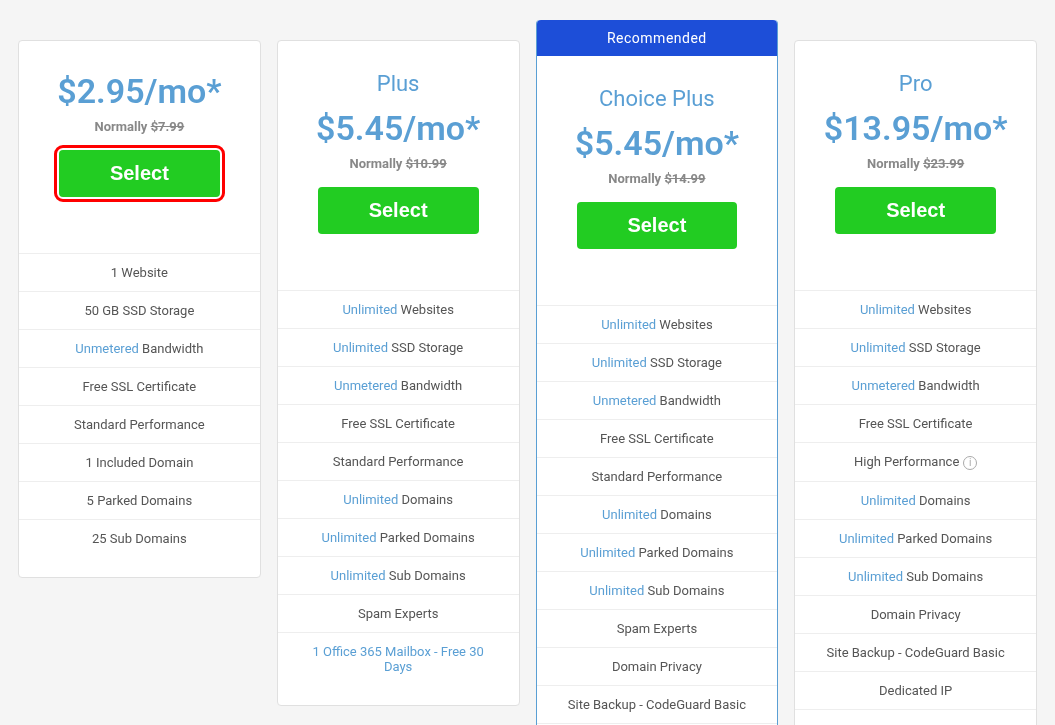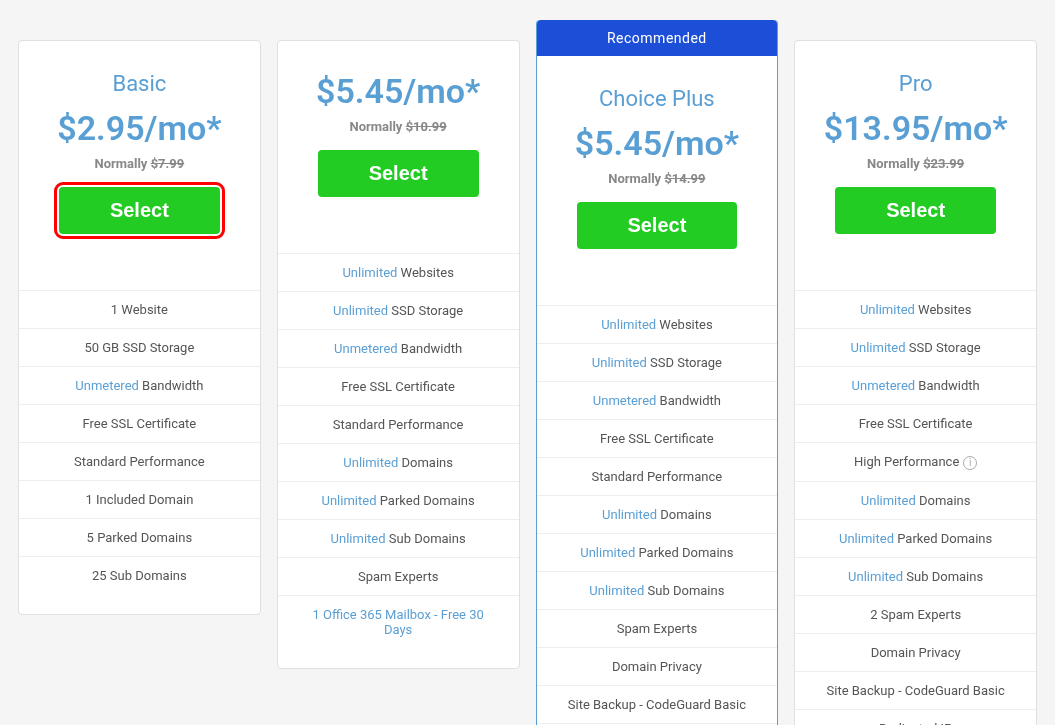--- a/index.html
+++ b/index.html
@@ -113,40 +113,40 @@
       vertical-align: middle;
       margin-left: 4px;
     }
   </style>
 </head>
 <body>
 
 <div class="pricing-container">
 <div class="plan-card">
     <div class="plan-header">
-      <div class="plan-name">Basic</div>
       <div class="plan-price">$2.95/mo*</div>
       <div class="plan-normally">
         Normally <s>$7.99</s>
       </div>
       <button class="select-btn highlighted">Select</button>
     </div>
     <ul class="features-list">
   <li>1 Website</li>
         <li>50 GB SSD Storage</li>
         <li><span class="blue">Unmetered</span> Bandwidth</li>
         <li>Free SSL Certificate</li>
         <li>Standard Performance</li>
         <li>1 Included Domain</li>
         <li>5 Parked Domains</li>
         <li>25 Sub Domains</li>
       </ul>
     </div>
     <div class="plan-card">
     <div class="plan-header">
+      <div class="plan-name">Plus</div>
       <div class="plan-price">$5.45/mo*</div>
       <div class="plan-normally">
         Normally <s>$10.99</s>
       </div>
       <button class="select-btn">Select</button>
     </div>
     <ul class="features-list">
   <li><span class="blue">Unlimited</span> Websites</li>
         <li><span class="blue">Unlimited</span> SSD Storage</li>
         <li><span class="blue">Unmetered</span> Bandwidth</li>
@@ -195,20 +195,19 @@
     </div>
     <ul class="features-list">
   <li><span class="blue">Unlimited</span> Websites</li>
         <li><span class="blue">Unlimited</span> SSD Storage</li>
         <li><span class="blue">Unmetered</span> Bandwidth</li>
         <li>Free SSL Certificate</li>
         <li>High Performance<span class="info-icon">i</span></li>
         <li><span class="blue">Unlimited</span> Domains</li>
         <li><span class="blue">Unlimited</span> Parked Domains</li>
         <li><span class="blue">Unlimited</span> Sub Domains</li>
-        <li>2 Spam Experts</li>
         <li>Domain Privacy</li>
         <li>Site Backup - CodeGuard Basic</li>
         <li>Dedicated IP</li>
         <li></li>
       </ul>
     </div>
   </div>
 
 </body></html>

